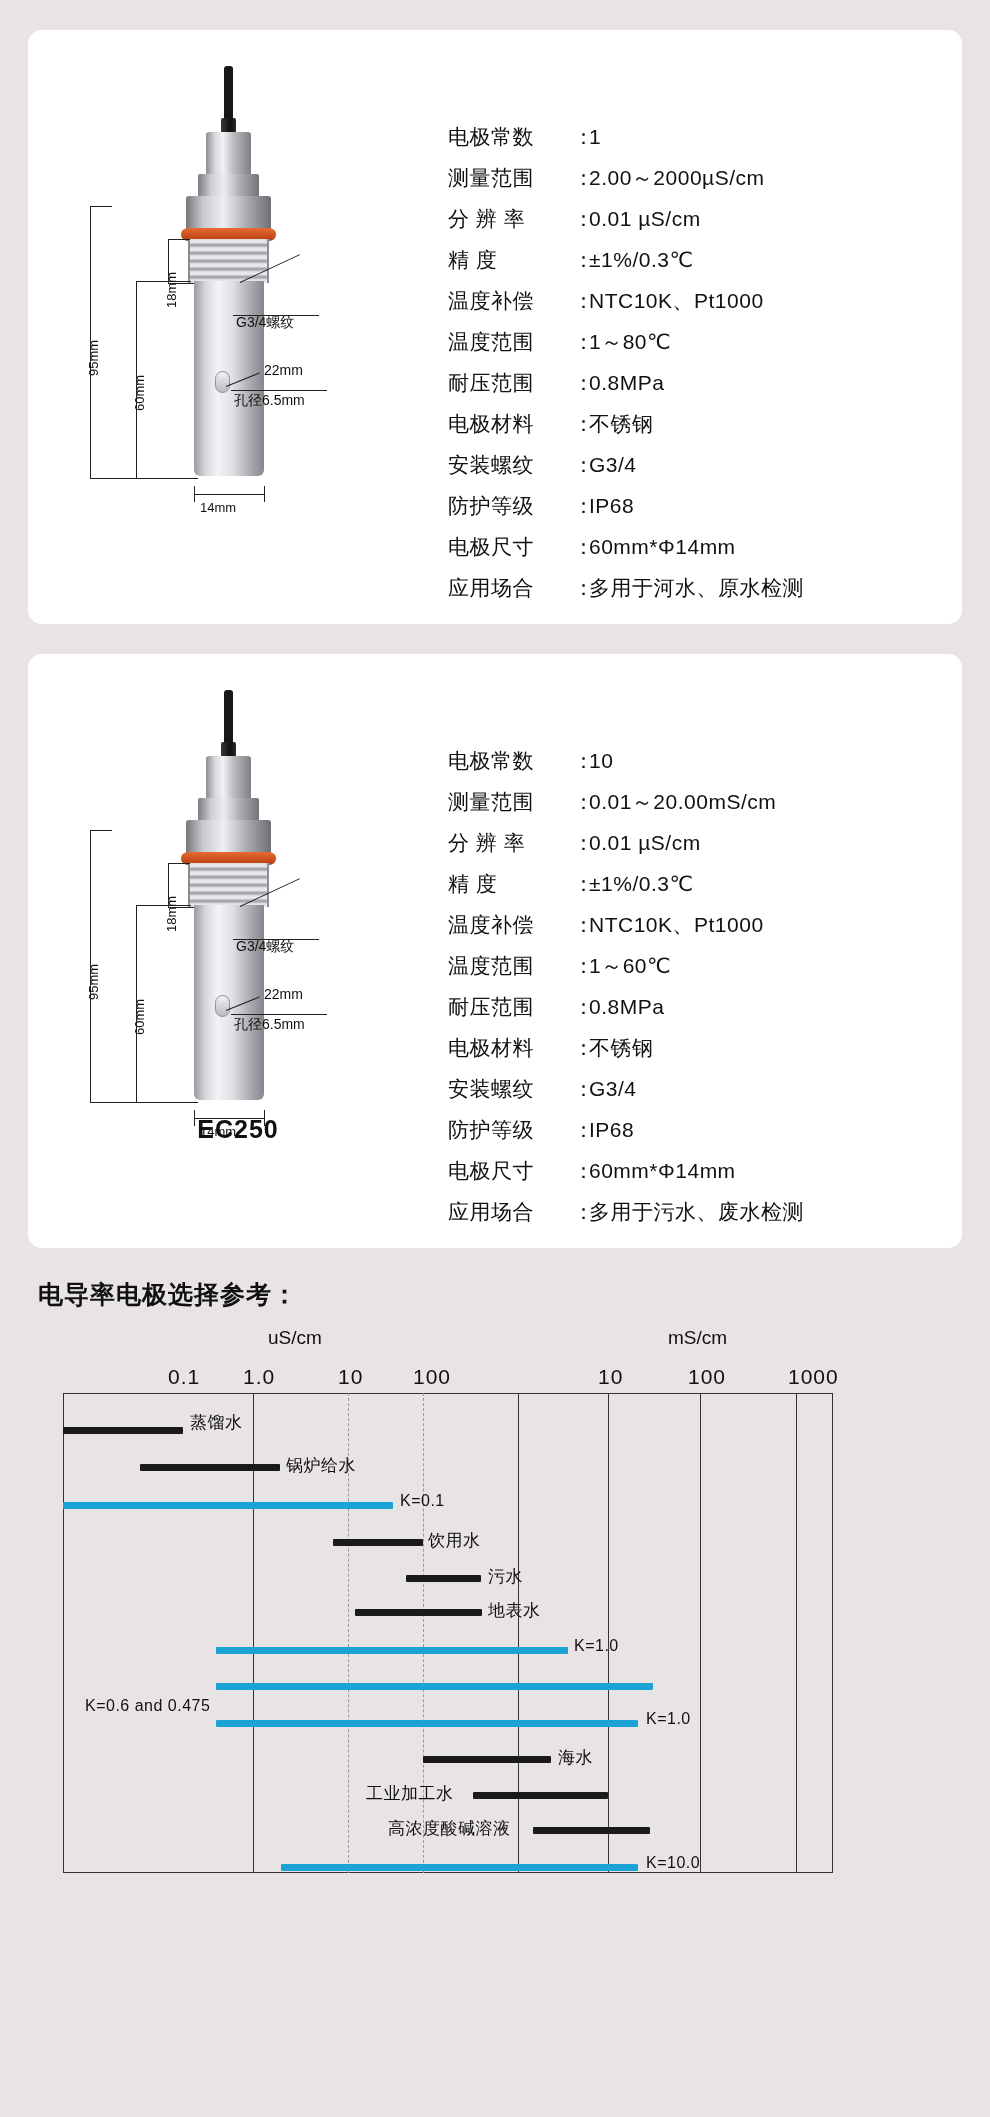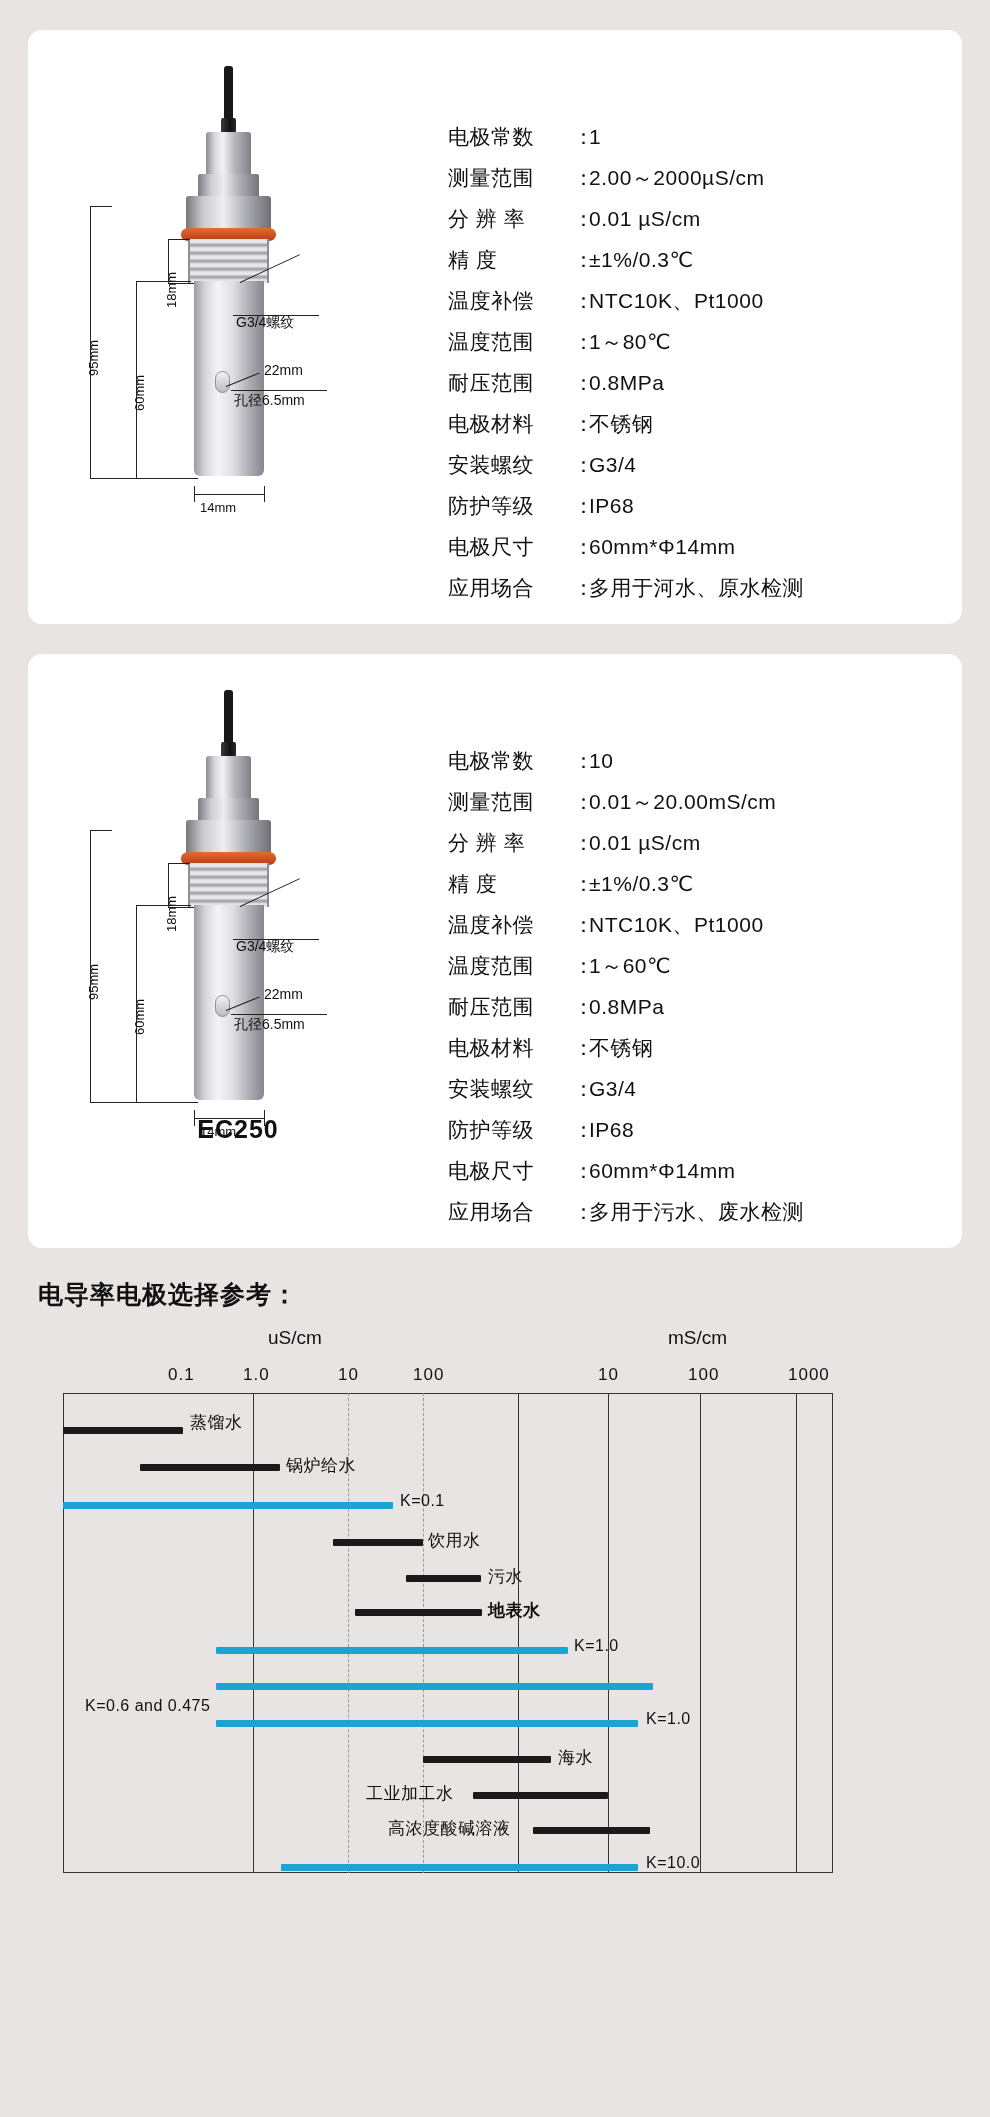--- a/index.html
+++ b/index.html
@@ -129,21 +129,21 @@
   }
 
   
   .chart-section { width: 934px; margin: 0 auto; padding-bottom: 20px; }
   .chart-title {
     font-size: 25px; font-weight: bold; color: #111;
     margin: 6px 0 16px 10px; letter-spacing: 1px;
   }
   .chart-area { position: relative; width: 934px; height: 620px; }
   .unit-lbl { position: absolute; font-size: 19px; color: #111; }
-  .tick-lbl { position: absolute; font-size: 17px; color: #111; letter-spacing: 1px;}
+  .tick-lbl { position: absolute; font-size: 21px; color: #111; letter-spacing: 1px;}
   .grid-v { position: absolute; width: 1px; background: #333; }
   .grid-v.dash { background: none; border-left: 1px dashed #888; width: 0; }
   .box-border { position: absolute; border: 1px solid #333; }
   .bar { position: absolute; height: 7px; border-radius: 1px; }
   .bar.black { background: #1a1a1a; }
   .bar.blue { background: #1ba3d6; }
   .bar-lbl { position: absolute; font-size: 17px; color: #111; white-space: nowrap; letter-spacing: 0.5px;}
   .k-lbl { position: absolute; font-size: 16px; color: #111; white-space: nowrap; letter-spacing: 0.5px;}
 </style>
 </head>
@@ -403,21 +403,21 @@
       <div class="bar blue" style="left:35px; top:175px; width:330px;"></div>
       <div class="k-lbl" style="left:372px; top:165px;">K=0.1</div>
 
       <div class="bar black" style="left:305px; top:212px; width:90px;"></div>
       <div class="bar-lbl" style="left:400px; top:202px;">饮用水</div>
 
       <div class="bar black" style="left:378px; top:248px; width:75px;"></div>
       <div class="bar-lbl" style="left:460px; top:238px;">污水</div>
 
       <div class="bar black" style="left:327px; top:282px; width:127px;"></div>
-      <div class="bar-lbl" style="left:460px; top:272px;font-weight:bold;">地表水</div>
+      <div class="bar-lbl" style="left:460px; top:272px;">地表水</div>
 
       <div class="bar blue" style="left:188px; top:320px; width:352px;"></div>
       <div class="k-lbl" style="left:546px; top:310px;">K=1.0</div>
 
       <div class="bar blue" style="left:188px; top:356px; width:437px;"></div>
       <div class="k-lbl" style="left:57px; top:370px;">K=0.6 and 0.475</div>
 
       <div class="bar blue" style="left:188px; top:393px; width:422px;"></div>
       <div class="k-lbl" style="left:618px; top:383px;">K=1.0</div>
 

